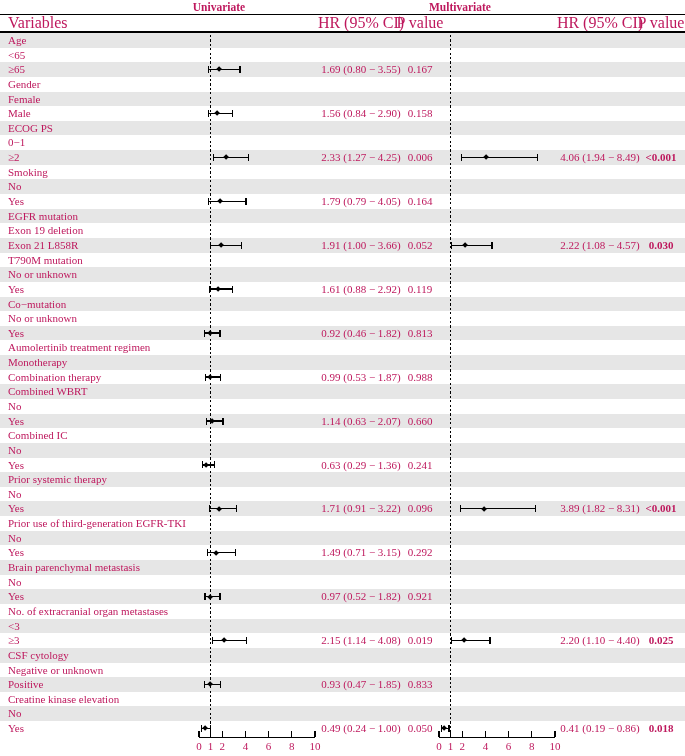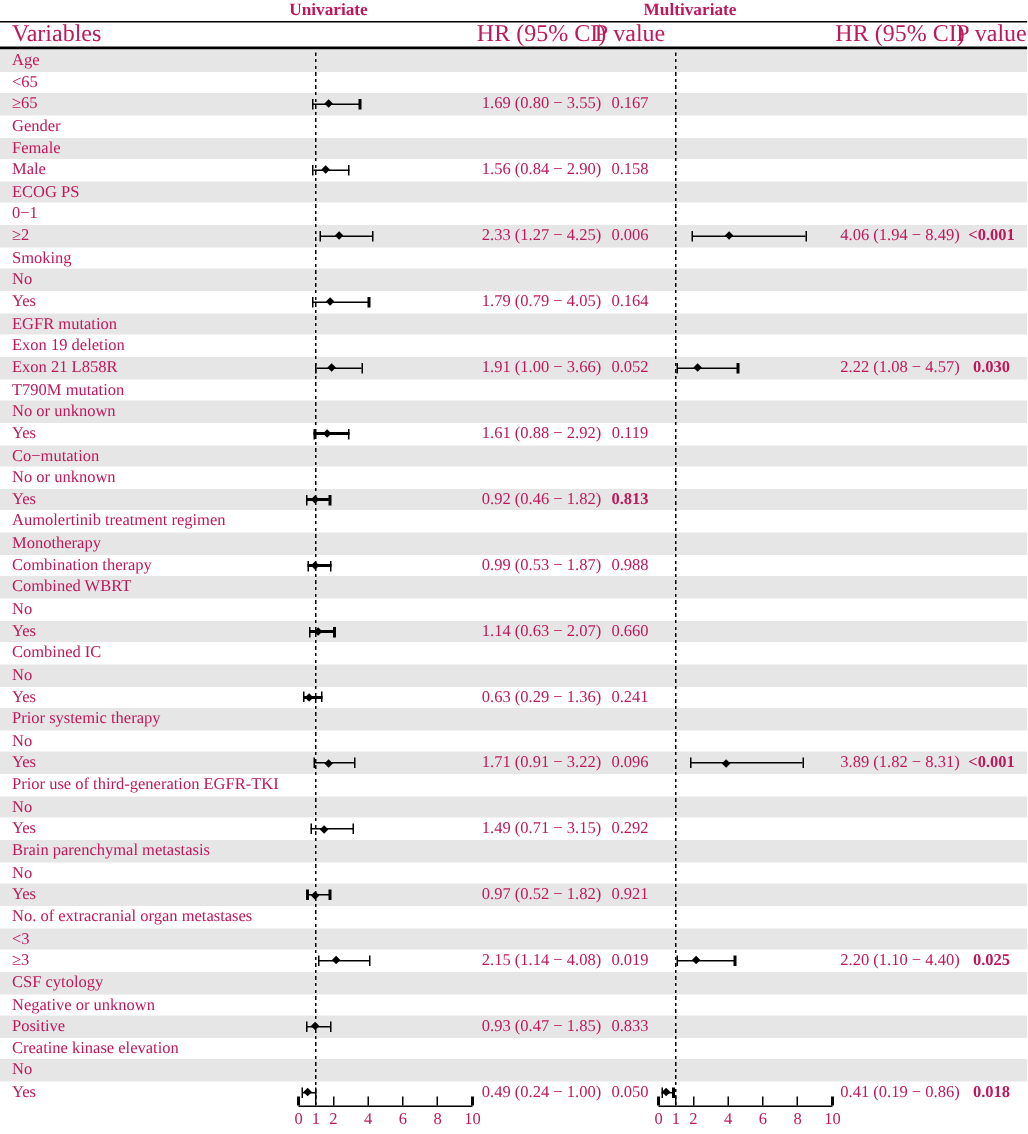--- a/index.html
+++ b/index.html
@@ -147,21 +147,21 @@
       <div class="row" style="top: 311.16px; height: 14.64px;">
         <span class="rlabel" style="line-height: 14.64px;">No or unknown</span>
       </div>
       <div class="row stripe" style="top: 325.8px; height: 14.64px;">
         <span class="rlabel" style="line-height: 14.64px;">Yes</span>
         <div class="seg" style="left: 204.336px; top: 6.6px; width: 15.776px; height: 1.4px;"></div>
         <div class="cap" style="left: 203.736px; top: 3.9px; width: 1.3px; height: 7px;"></div>
         <div class="cap" style="left: 219.412px; top: 3.9px; width: 1.3px; height: 7px;"></div>
         <div class="mark" style="left: 207.572px; top: 5.2px; width: 4.2px; height: 4.2px;"></div>
         <div class="cell" style="left: 309px; width: 104px; line-height: 14.64px;">0.92 (0.46 − 1.82)</div>
-        <div class="cell" style="left: 394px; width: 52px; line-height: 14.64px; font-weight: bold;">0.813</div>
+        <div class="cell" style="left: 394px; width: 52px; line-height: 14.64px;">0.813</div>
       </div>
       <div class="row" style="top: 340.44px; height: 14.64px;">
         <span class="rlabel" style="line-height: 14.64px;">Aumolertinib treatment regimen</span>
       </div>
       <div class="row stripe" style="top: 355.08px; height: 14.64px;">
         <span class="rlabel" style="line-height: 14.64px;">Monotherapy</span>
       </div>
       <div class="row" style="top: 369.72px; height: 14.64px;">
         <span class="rlabel" style="line-height: 14.64px;">Combination therapy</span>
         <div class="seg" style="left: 205.148px; top: 6.6px; width: 15.544px; height: 1.4px;"></div>

